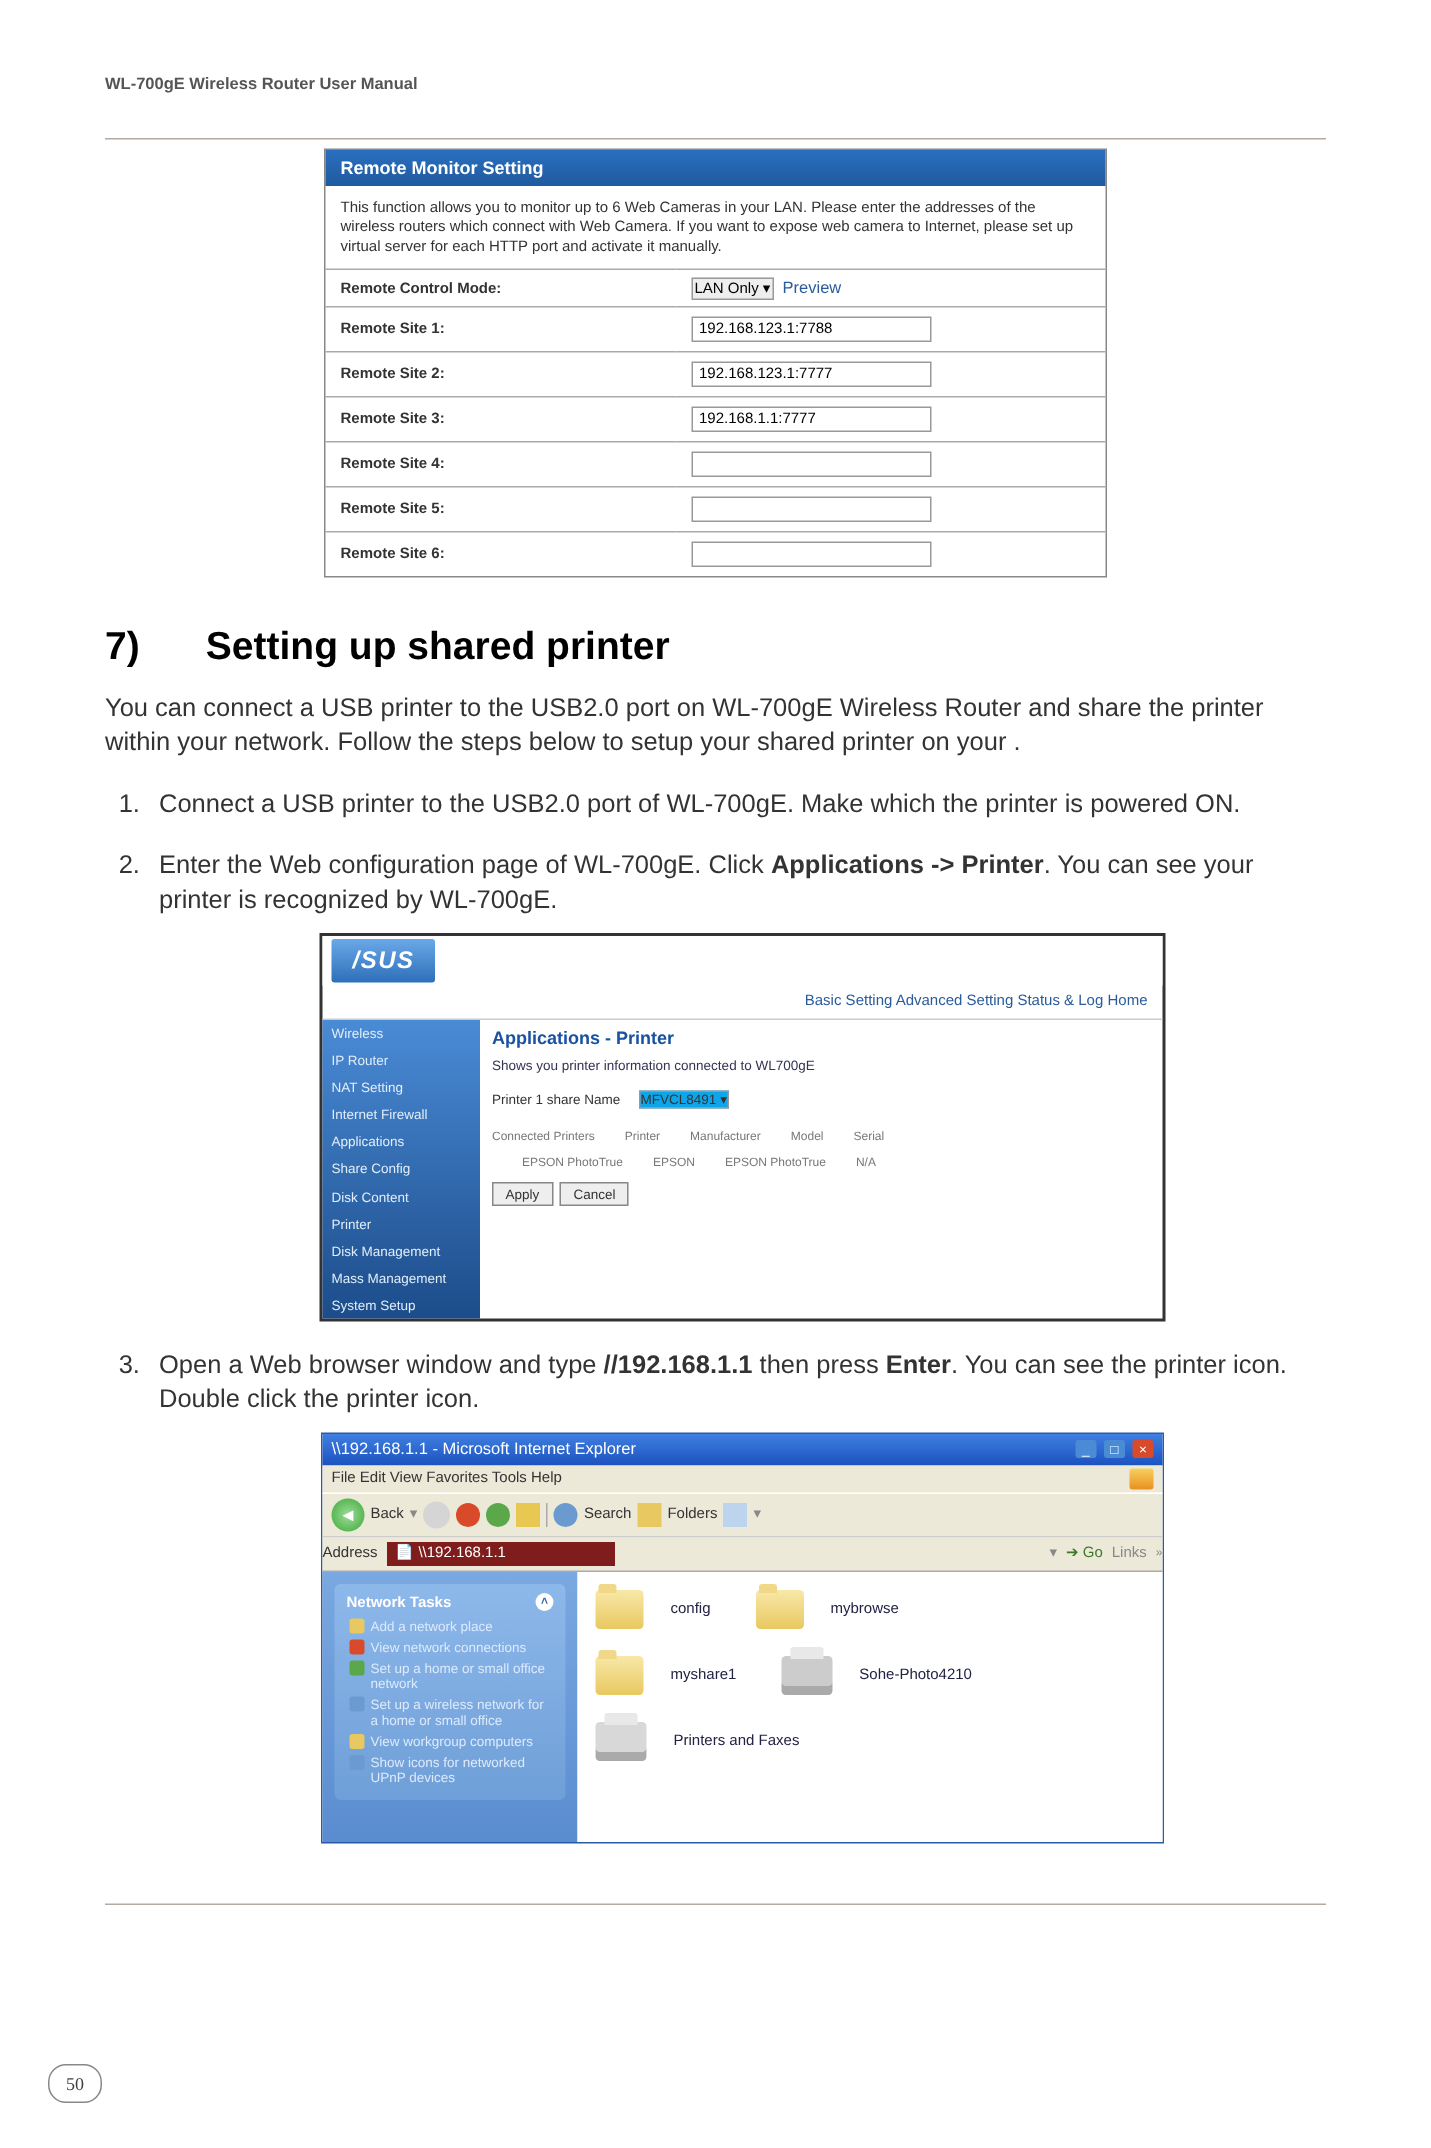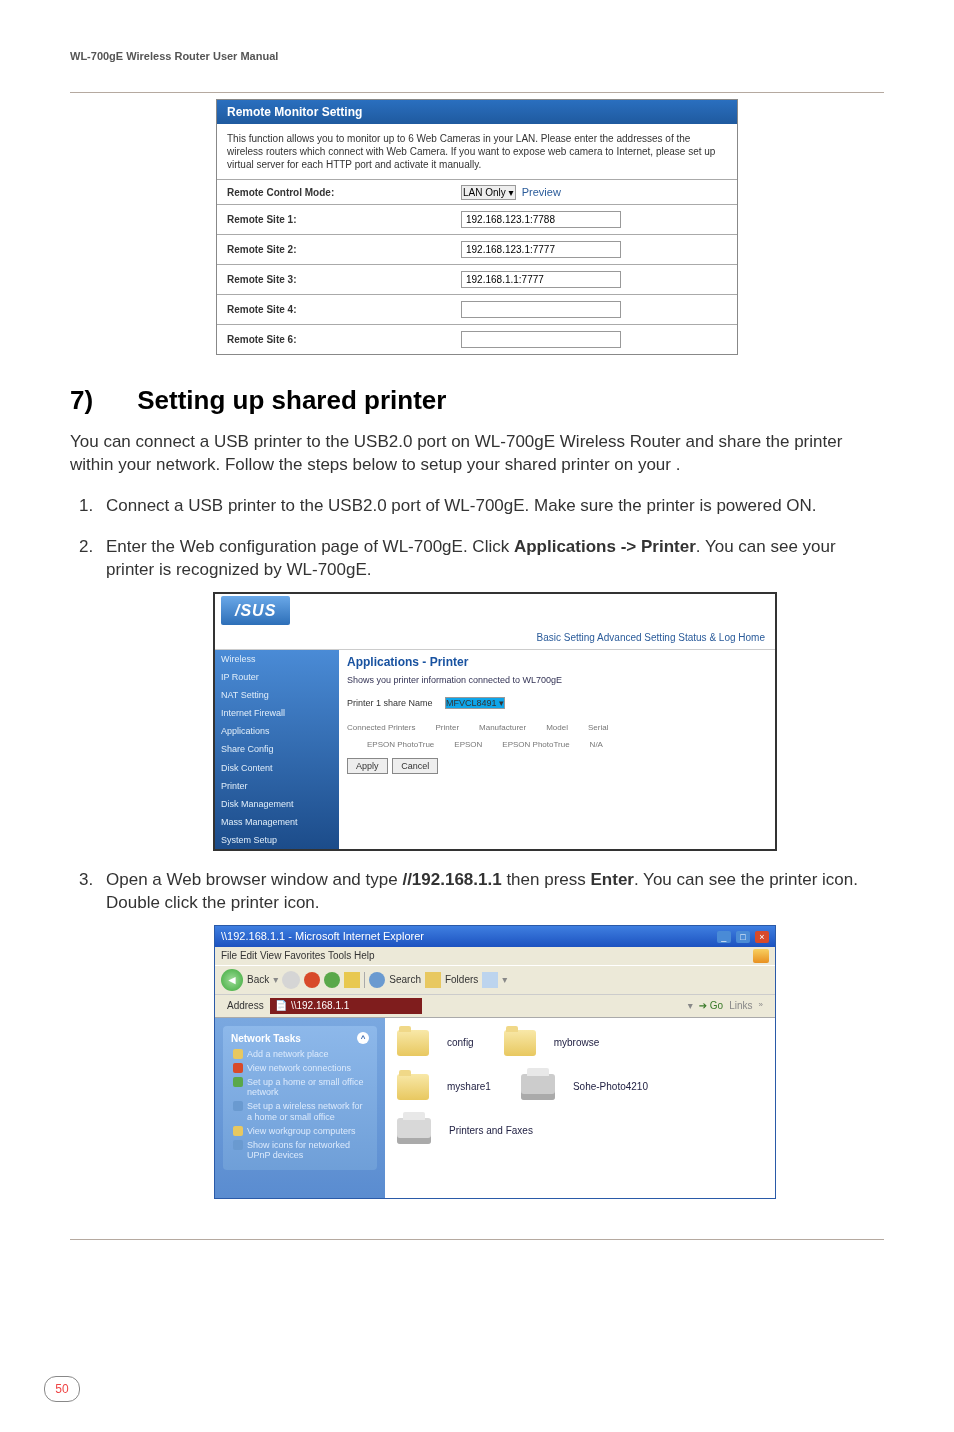--- a/index.html
+++ b/index.html
@@ -85,21 +85,21 @@
     color:#fff;
     font-weight:bold;
     font-style:italic;
     padding:4px 14px;
     font-size:16px;
     border-radius:2px;
     letter-spacing:1px;
   }
   .asus-tabs { text-align:right; padding:4px 10px; font-size:10px; color:#2a5b9a; border-bottom:1px solid #ccc;}
   .asus-body { display:flex; }
-  .asus-side { width:124px; background:linear-gradient(#4a8bd6,#1c4c8a); color:#e0edf9; font-size:9px;}
+  .asus-side { width:105px; background:linear-gradient(#4a8bd6,#1c4c8a); color:#e0edf9; font-size:9px;}
   .asus-side div { padding:3px 6px; }
   .asus-main { flex:1; padding:4px 8px; }
   .asus-main-title { color:#1852a0; font-weight:bold; font-size:12px; }
   .asus-main-sub { font-size:9px; color:#335; margin:4px 0 8px 0;}
   .asus-row { font-size:9px; color:#333; padding:3px 0;}
   .asus-sel { border:1px solid #999; font-size:9px; width:120px; background:#0ea5e9;}
   .asus-btn { display:inline-block; border:1px solid #888; background:#eee; font-size:9px; padding:1px 8px; margin:4px 2px 0 0;}
   .asus-small { font-size:8px; color:#777;}
 
   .ie-shot {
@@ -113,21 +113,21 @@
   .ie-wbtns span { display:inline-block; width:14px; height:12px; margin-left:2px; text-align:center; font-size:9px; line-height:12px; border-radius:2px;}
   .wm { background:#4a8bd6; color:#fff;}
   .wmax { background:#4a8bd6; color:#fff;}
   .wx { background:#d84a2a; color:#fff;}
   .ie-menu { background:#ece9d8; padding:2px 6px; font-size:10px; color:#333; display:flex; justify-content:space-between; align-items:center;}
   .ie-menu-right { width:16px; height:14px; background:linear-gradient(#f8d060,#e89020); border-radius:2px;}
   .ie-tool { background:#ece9d8; padding:3px 6px; display:flex; align-items:center; gap:4px; border-top:1px solid #fff; border-bottom:1px solid #ccc;}
   .ie-back { width:22px; height:22px; border-radius:50%; background:radial-gradient(#9edc98,#3aa838); display:inline-flex; align-items:center; justify-content:center; color:#fff; font-size:12px;}
   .ie-fwd { width:18px; height:18px; border-radius:50%; background:#d5d5d5; display:inline-block;}
   .ie-icn { width:16px; height:16px; display:inline-block;}
-  .ie-addr { background:#ece9d8; padding:3px 12px; display:flex; align-items:center; gap:6px; border-bottom:1px solid #aaa;}
+  .ie-addr { background:#ece9d8; padding:3px 0; display:flex; align-items:center; gap:6px; border-bottom:1px solid #aaa;}
   .ie-addrbox { background:#7f1d1d; color:#fff; padding:1px 6px; font-size:10px; flex:0 0 auto; min-width:140px;}
   .ie-go { color:#3a7a2a; font-size:10px;}
   .ie-body { display:flex; min-height:180px;}
   .ie-side {
     width: 170px;
     background: linear-gradient(#7aa8e0,#5a8cd0);
     padding: 8px;
     box-sizing:border-box;
   }
   .ie-side-panel {
@@ -146,26 +146,26 @@
   .ie-folder { display:flex; align-items:center; gap:18px; font-size:10px; color:#224;}
   .folder-ic { width:32px; height:26px; background:linear-gradient(#f8e8a8,#e8c860); border-radius:3px; position:relative;}
   .folder-ic::before { content:""; position:absolute; top:-4px; left:2px; width:12px; height:6px; background:#f0d888; border-radius:2px 2px 0 0;}
   .printer-ic { width:34px; height:26px; background:#ccc; border-radius:3px; position:relative; box-shadow: inset 0 -6px 0 #aaa;}
   .printer-ic::before { content:""; position:absolute; top:-6px; left:6px; right:6px; height:8px; background:#e8e8e8; border-radius:2px 2px 0 0;}
   .ie-links { color:#888; font-size:10px;}
 
   .footer-line { border-top:1px solid #b5a9a0; margin-top:40px;}
   .pagenum {
     position:absolute;
-    bottom:30px; left:44px;
+    bottom:30px; left:32px;
     width:34px; height:24px;
     border:1px solid #888;
     border-radius:12px;
     display:flex; align-items:center; justify-content:center;
-    font-size:12px; color:#ef4444;
+    font-size:12px; color:#404040;font-family:Liberation Serif, serif;
   }
 </style>
 </head>
 <body>
 
 <div class="page">
   <div class="header-text">WL-700gE Wireless Router User Manual</div>
   <div class="header-line"></div>
 
   <div class="screenshot-frame remote-monitor">
@@ -190,36 +190,40 @@
           </tr>
       <tr>
             <td>Remote Site 3:</td>
             <td><input class="rm-input" value="192.168.1.1:7777" style=""></td>
           </tr>
       <tr>
             <td>Remote Site 4:</td>
             <td><input class="rm-input" value="" style=""></td>
           </tr>
       <tr>
+            <td>Remote Site 5:</td>
+            <td><input class="rm-input" value="" style=""></td>
+          </tr>
+      <tr>
             <td>Remote Site 6:</td>
             <td><input class="rm-input" value="" style=""></td>
           </tr>
     </tbody>
       </table>
   </div>
 
   <h2 class="section">
     <span class="section-num">7)</span>
     <span>Setting up shared printer</span>
   </h2>
 
   <p class="body">You can connect a USB printer to the USB2.0 port on WL-700gE Wireless Router and share the printer within your network. Follow the steps below to setup your shared printer on your .</p>
 
   <ol class="steps">
-    <li>Connect a USB printer to the USB2.0 port of WL-700gE. Make sure the printer is powered ON.</li>
+    <li>Connect a USB printer to the USB2.0 port of WL-700gE. Make which the printer is powered ON.</li>
     <li>
       Enter the Web configuration page of WL-700gE. Click <b>Applications -&gt; Printer</b>. You can see your printer is recognized by WL-700gE.
 
       
       <div class="asus-shot">
         <div class="asus-logo-row"><span class="asus-logo">/SUS</span></div>
         <div class="asus-tabs">Basic Setting   Advanced Setting   Status &amp; Log   Home</div>
         <div class="asus-body">
           <div class="asus-side">
             <div>Wireless</div>

